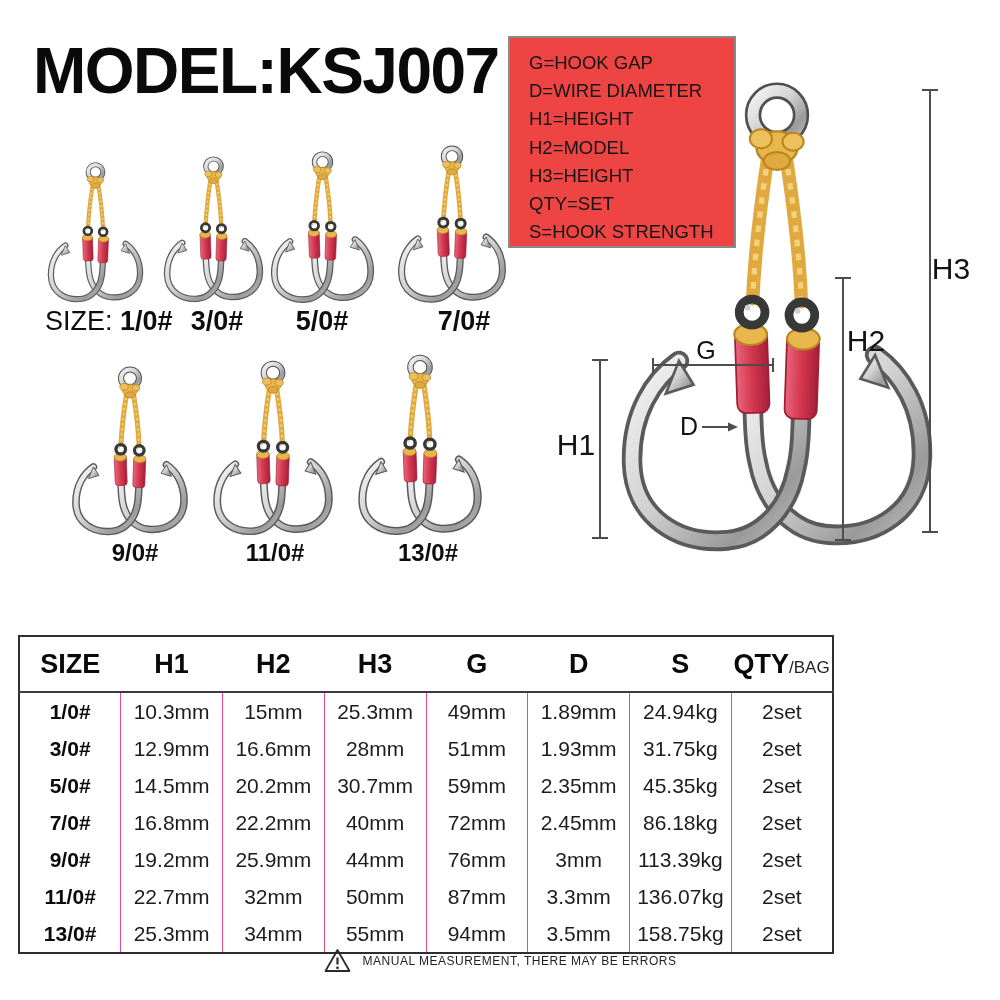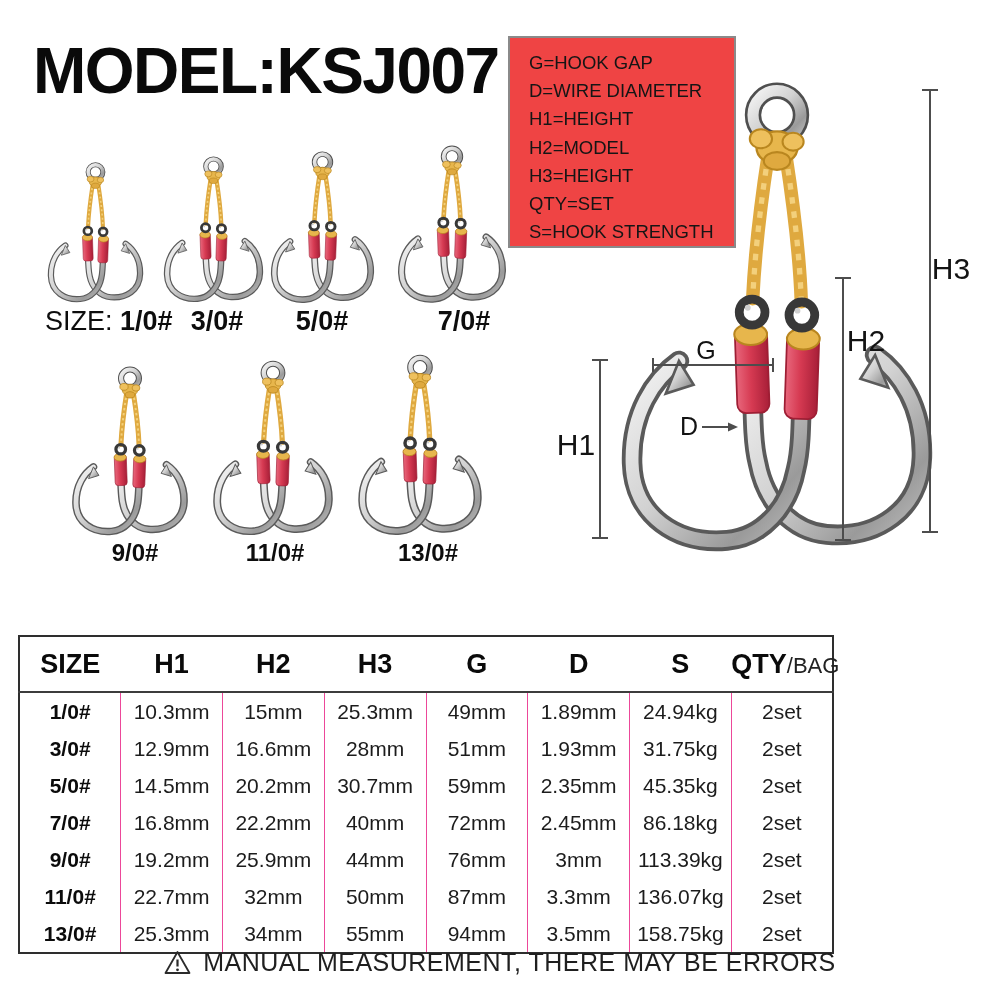--- a/index.html
+++ b/index.html
@@ -36,32 +36,32 @@
   table.spec{
     position:absolute;left:18px;top:617px;width:816px;height:318px;
     border-collapse:collapse;table-layout:fixed;background:#fff;
     border:2px solid #2e2e2e;
     margin-top:18px;
   }
   table.spec th{
     height:54px;font-size:27px;font-weight:bold;color:#0a0a0a;
     border-bottom:2px solid #3c3c3c;text-align:center;vertical-align:middle;padding:0;
   }
-  table.spec th .bag{font-size:22px;font-weight:normal;color:#222;}
+  table.spec th .bag{font-size:17px;font-weight:normal;color:#222;}
   table.spec td{
     font-size:21px;text-align:center;vertical-align:middle;color:#1c1c1c;
     border-left:1px solid #ec4899;padding:0;height:37px;white-space:nowrap;
   }
   table.spec td:first-child{border-left:none;font-weight:bold;color:#0b0b0b;}
 
   
   .note{
     left:0;right:0;top:948px;display:flex;justify-content:center;align-items:center;gap:12px;
   }
-  .note .txt{font-size:25px;letter-spacing:0.5px;color:#1f1f1f;white-space:nowrap;}
+  .note .txt{font-size:12px;letter-spacing:0.5px;color:#1f1f1f;white-space:nowrap;}
 
   .rig{position:absolute;}
   .overlay{left:0;top:0;pointer-events:none;}
 </style>
 </head>
 <body>
 
 <div class="canvas">
 
   <svg width="0" height="0" style="position:absolute" aria-hidden="true">

